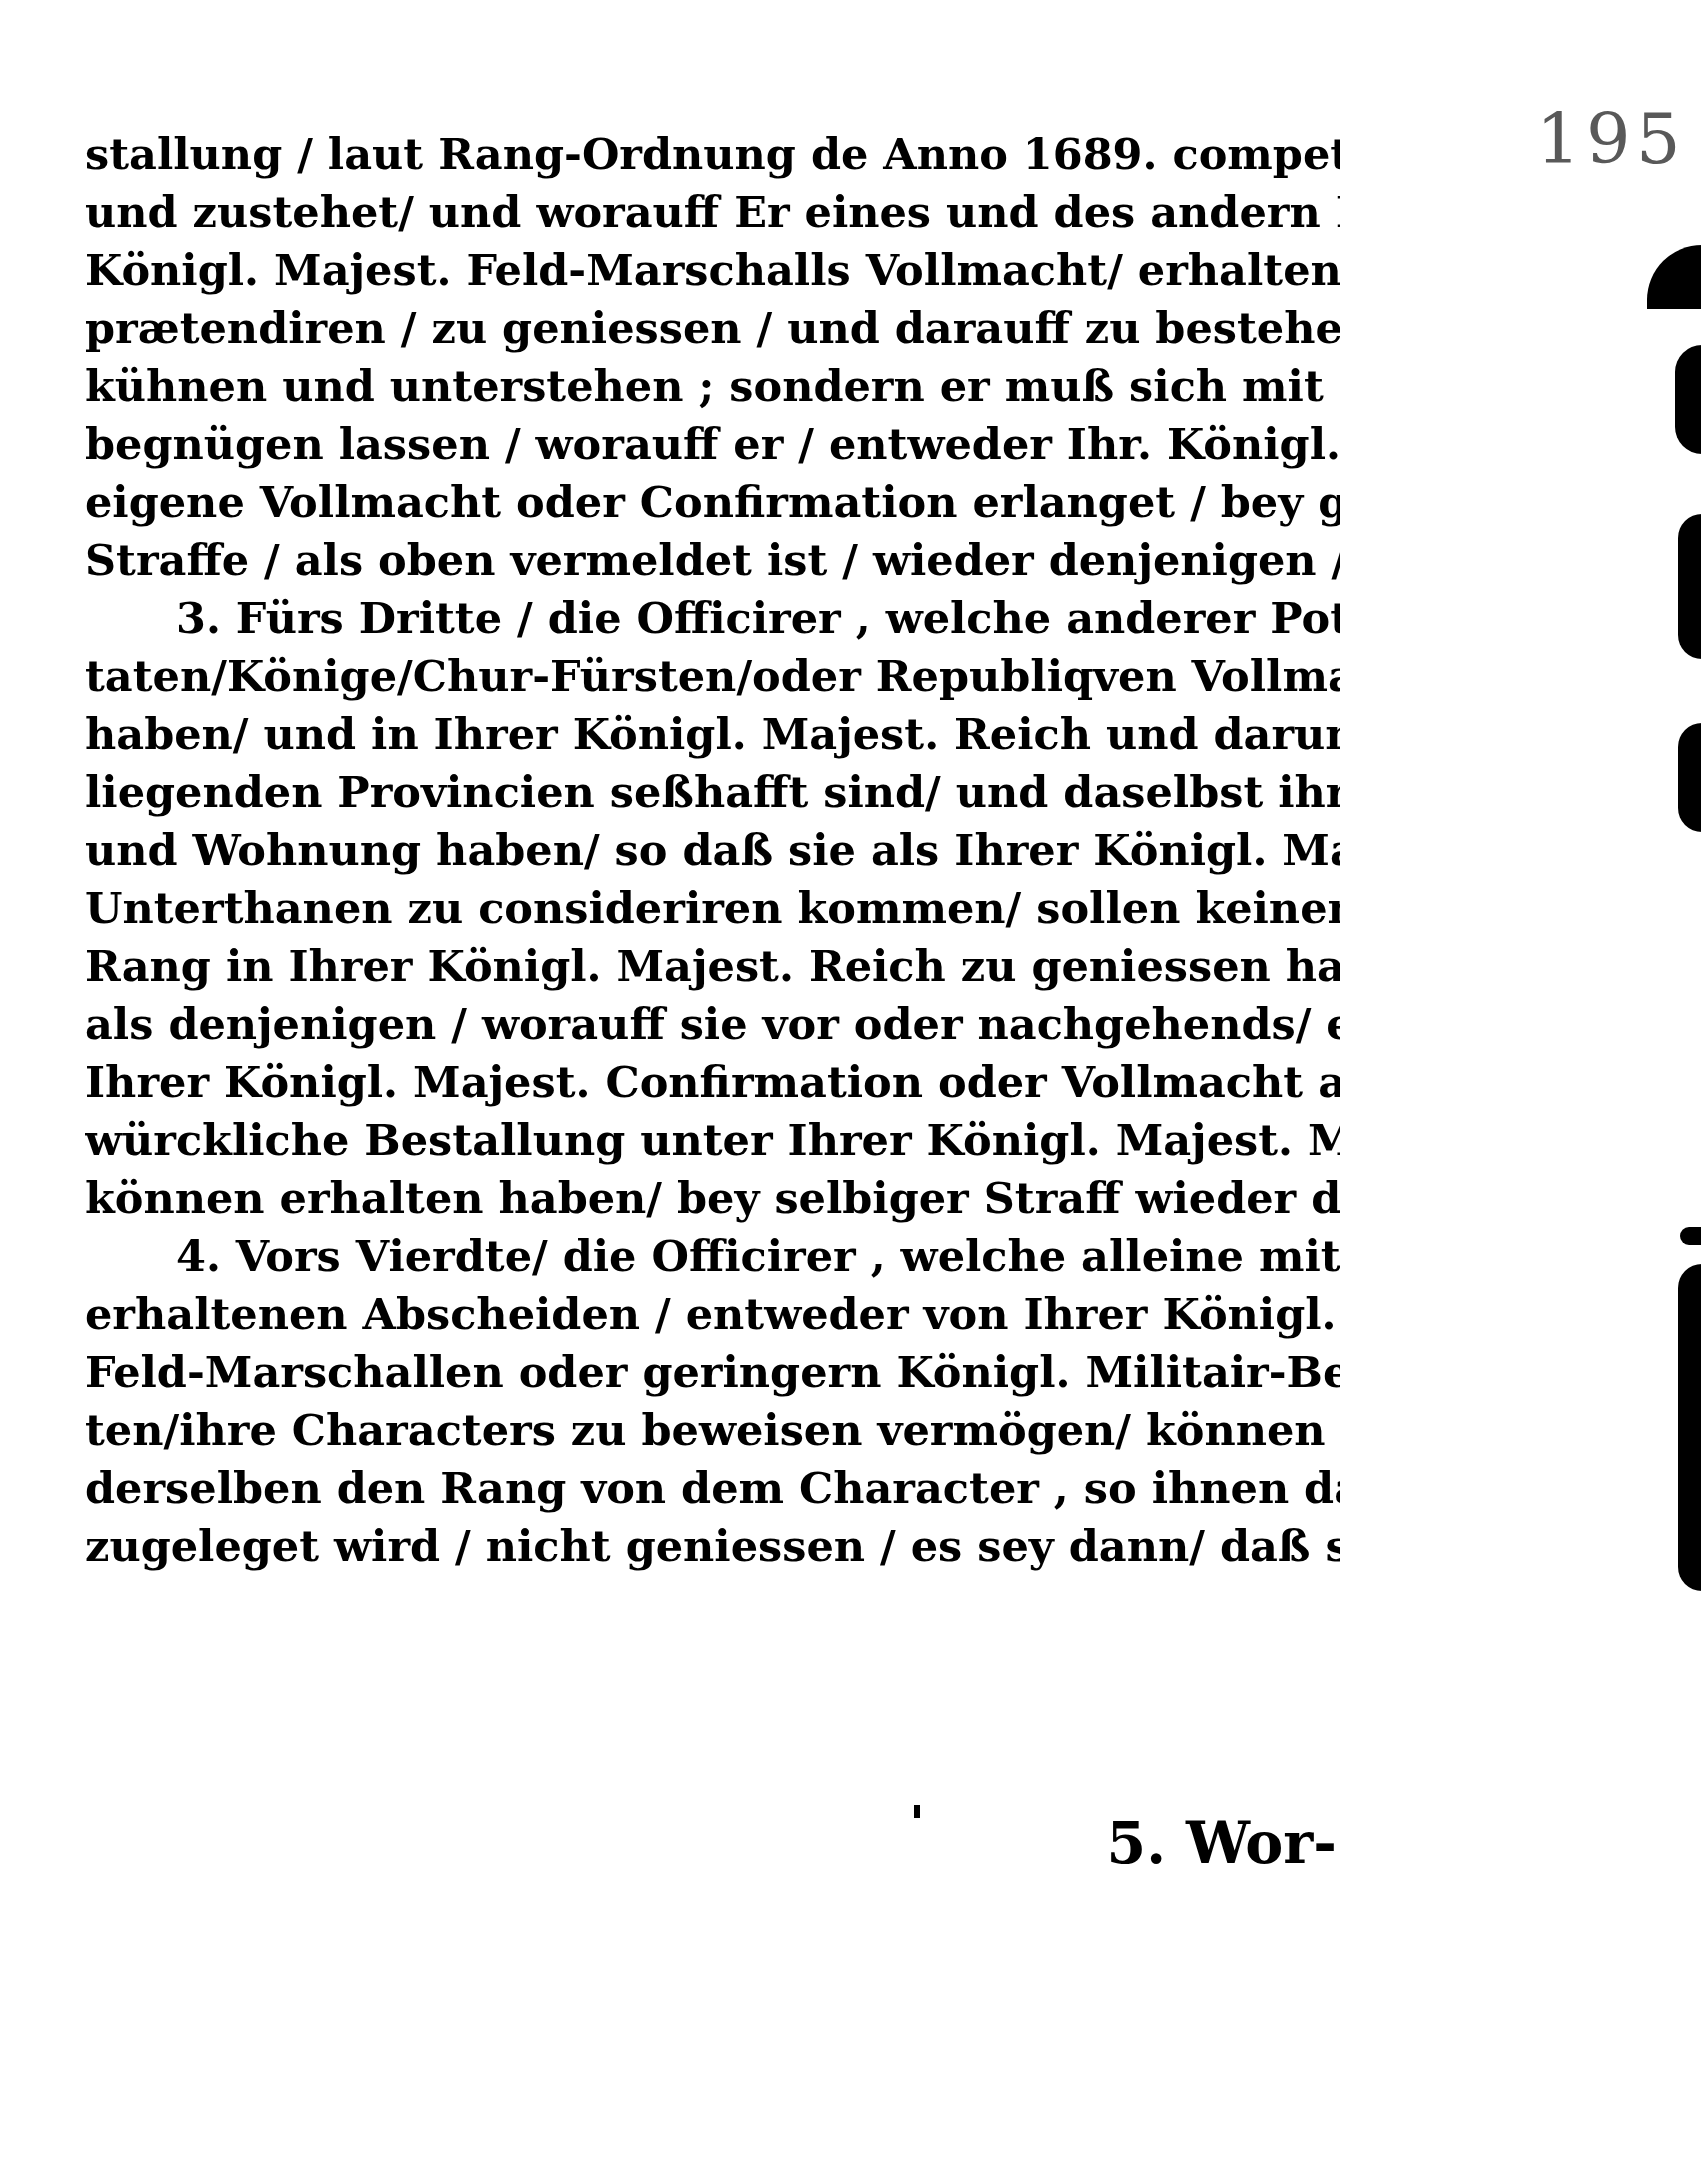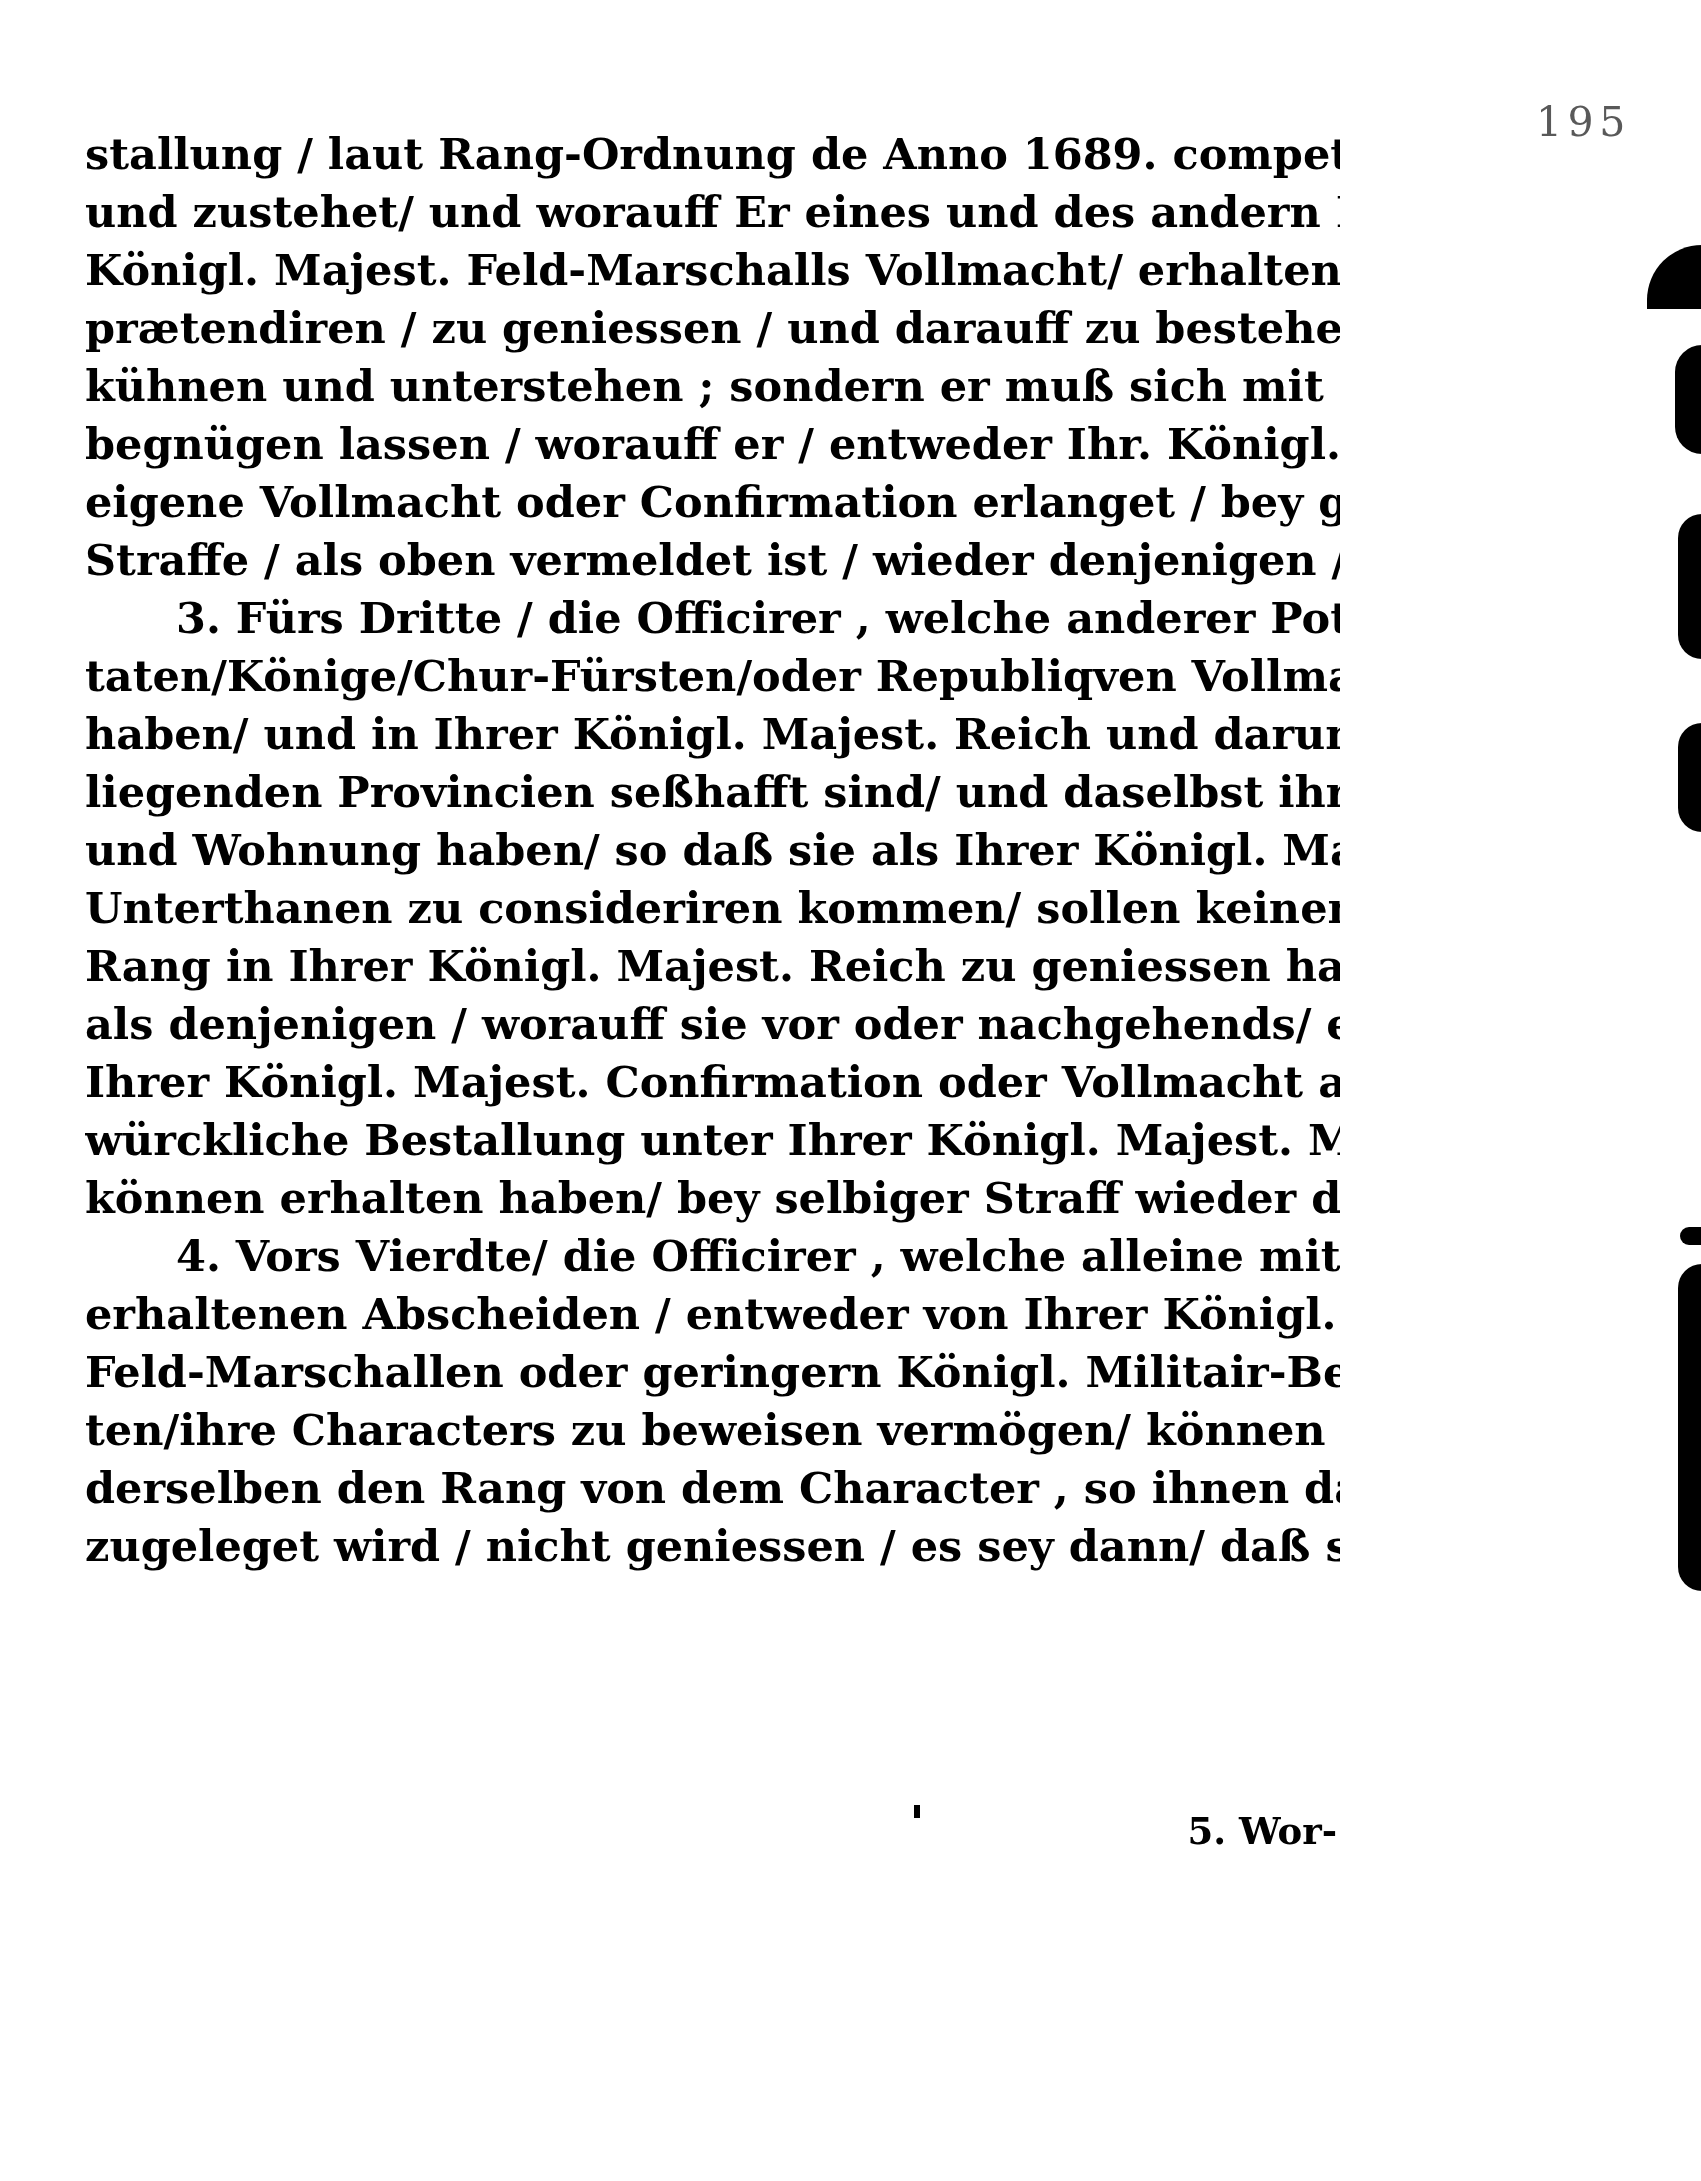--- a/index.html
+++ b/index.html
@@ -1,36 +1,36 @@
 <!DOCTYPE html>
 <html style="font-size:14.5px"><head>
 <meta charset="utf-8">
 <style>
   html, body { margin: 0; padding: 0; background: #ffffff; }
   body { width: 1702px; height: 2182px; position: relative; overflow: hidden; }
   .page { position: absolute; left: 0; top: 0; width: 1702px; height: 2182px; background: #ffffff; }
   .page-number {
     position: absolute; left: 1536px; top: 98px;
-    font-family: "DejaVu Serif", serif; font-size: 41px; color: #222;
+    font-family: "DejaVu Serif", serif; font-size: 70px; color: #222;
     letter-spacing: 5.5px; opacity: 0.75;
   }
   .text-block {
     position: absolute; left: 85px; top: 125px; width: 1255px;
     font-family: "DejaVu Serif", serif; font-size: 43px; color: #000;
     font-weight: bold;
   }
   .line {
     display: block; height: 58px; line-height: 58px; white-space: nowrap;
     text-align: justify; text-align-last: justify; overflow: hidden;
   }
   .line.last { text-align-last: left; }
   .line.indent { padding-left: 91px; }
   .catchword {
     position: absolute; top: 1809px; right: 365px;
-    font-family: "DejaVu Serif", serif; font-size: 37px; font-weight: bold; color: #000;
+    font-family: "DejaVu Serif", serif; font-size: 57px; font-weight: bold; color: #000;
   }
   .edge-mark { position: absolute; right: 0; background: #000; border-radius: 36px 0 0 36px; }
   .speck { position: absolute; background: #000; }
 </style>
 </head>
 <body>
 
 <div class="page">
 
   <div class="page-number">195</div>

